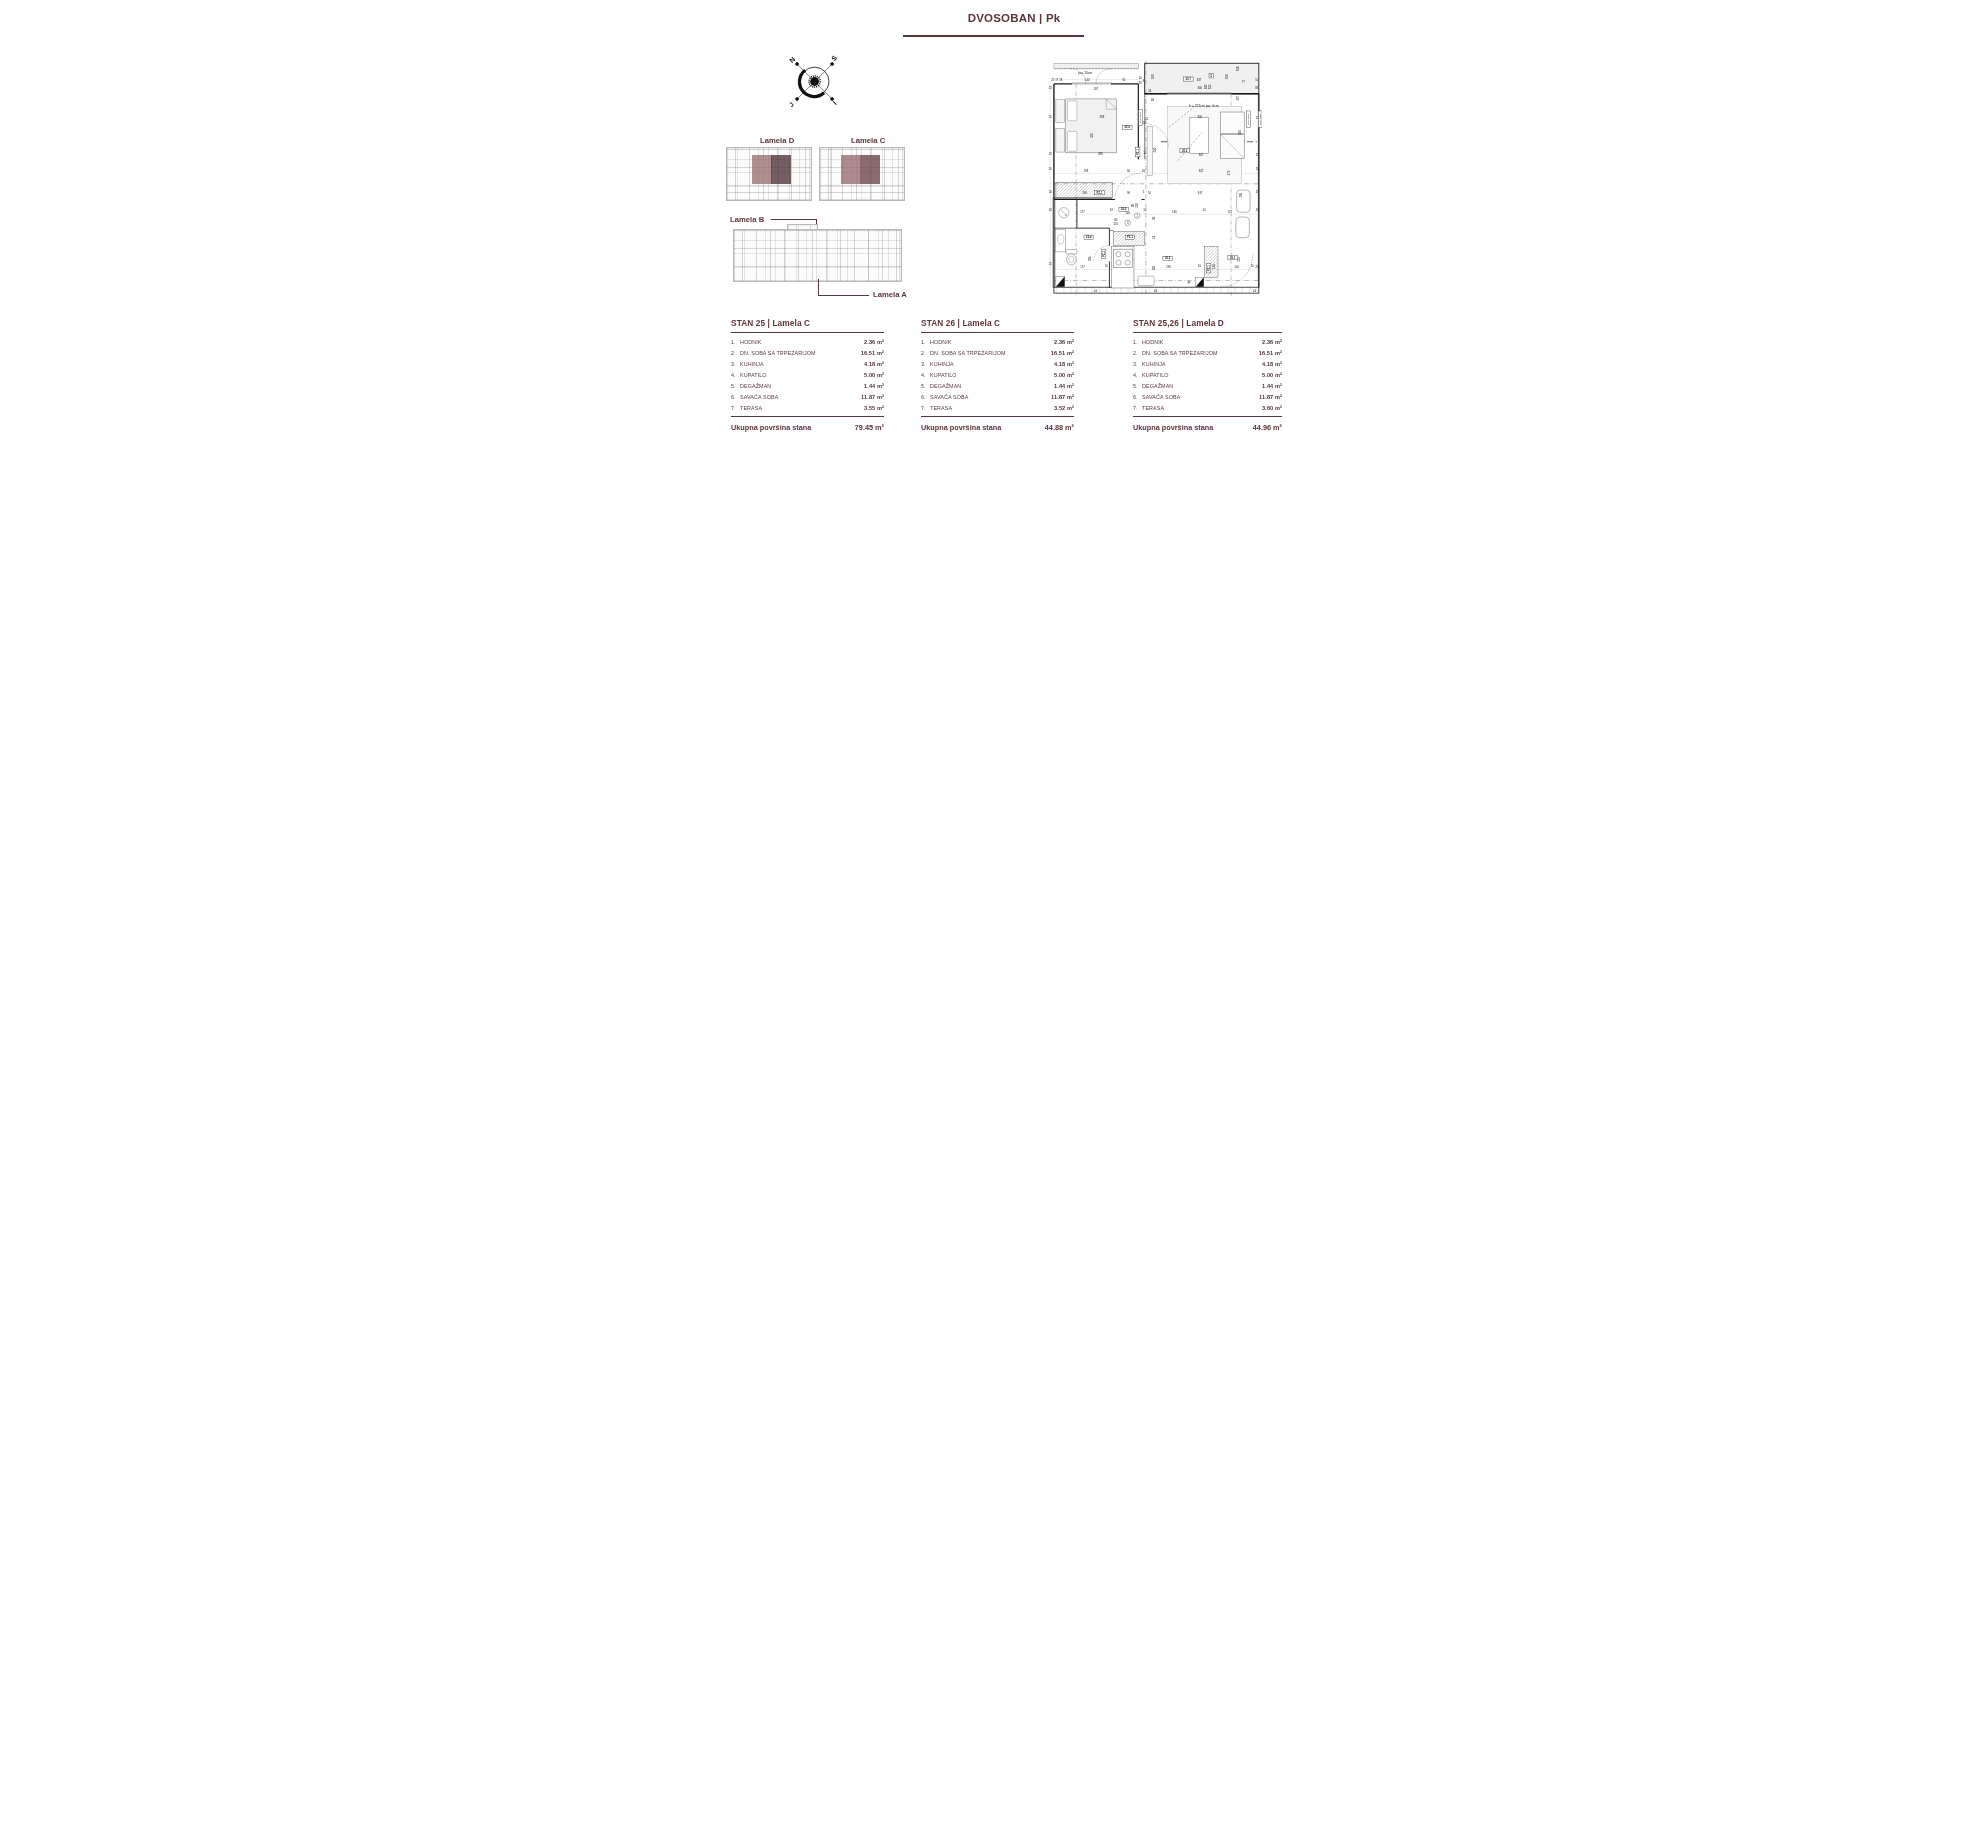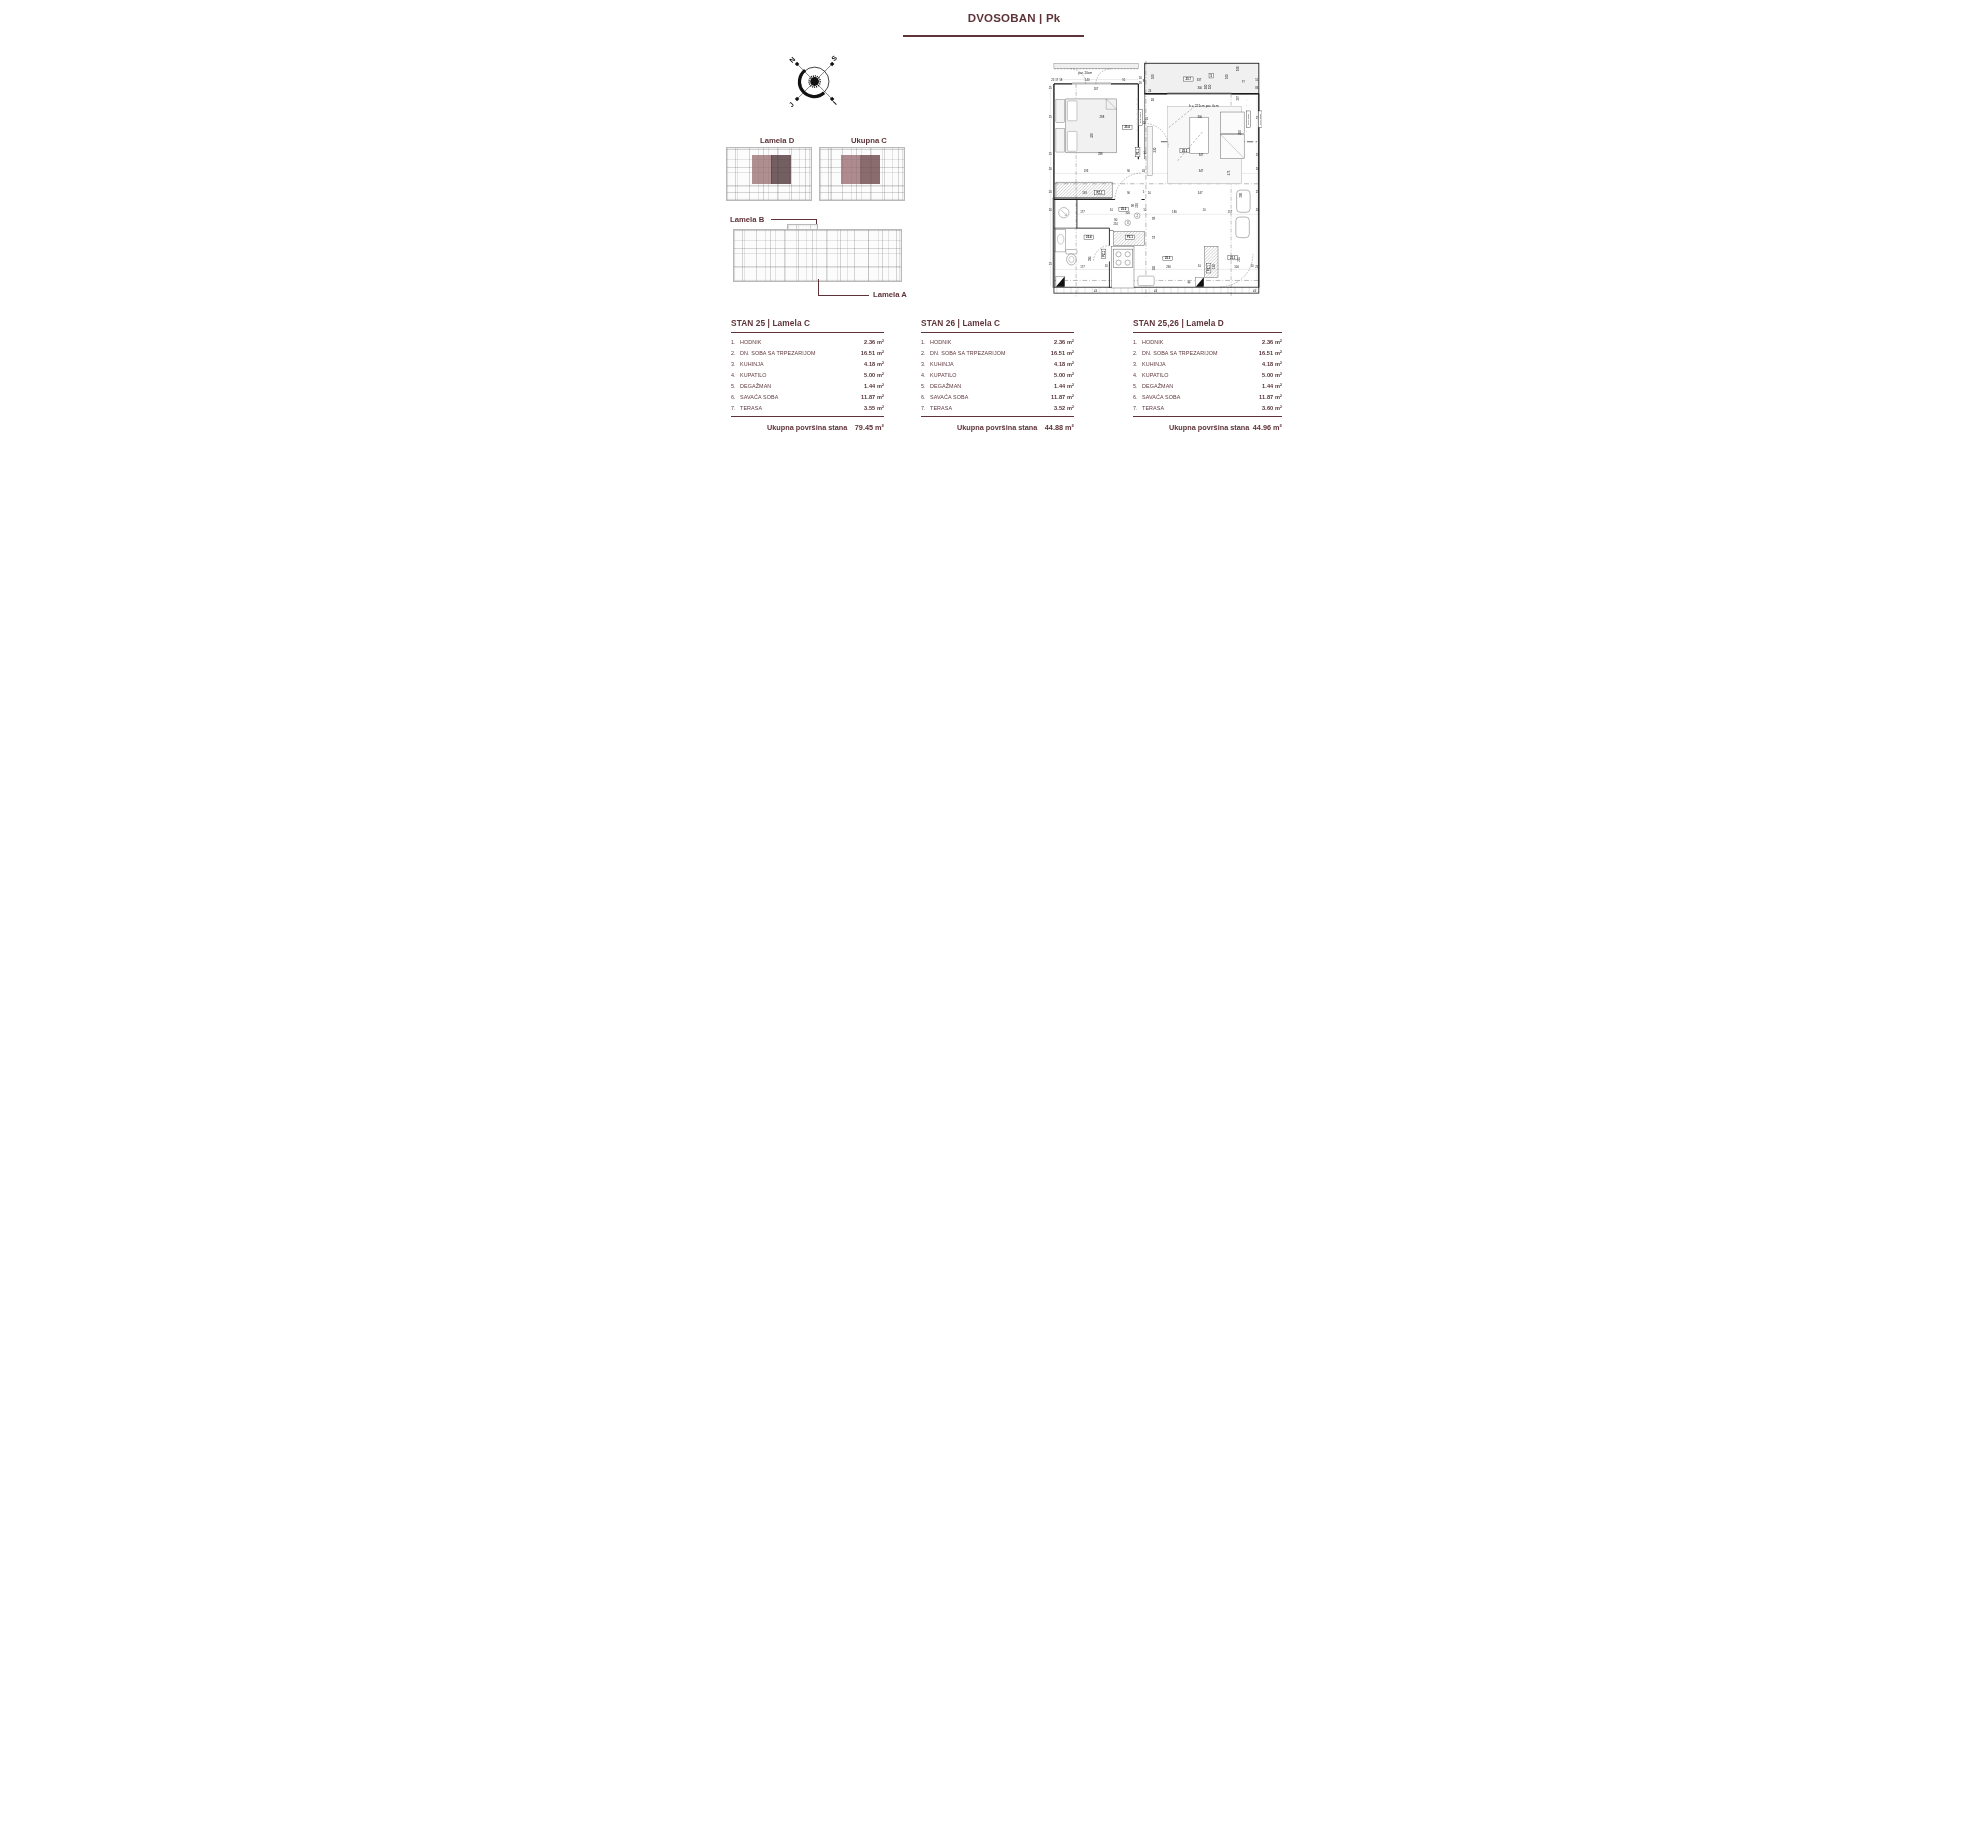--- a/index.html
+++ b/index.html
@@ -32,21 +32,21 @@
   .stan-table{position:absolute;width:153px;}
   #t1{left:50px;top:318px;} #t2{left:240px;top:318px;} #t3{left:452px;top:318px;width:149px;}
   .t-head{font-size:8.3px;font-weight:bold;color:var(--maroon);text-align:left;letter-spacing:0.1px;white-space:nowrap;}
   .t-rule{height:1.2px;background:var(--maroon);margin-top:3.6px;}
   .t-rows{margin-top:6px;}
   .t-row{display:flex;align-items:baseline;font-size:5.4px;color:#5d383d;margin-bottom:5px;letter-spacing:0.1px;}
   .t-row .num{width:9px;}
   .t-row .lbl{flex:1;}
   .t-row .val{font-weight:bold;font-size:5.6px;color:#532f34;white-space:nowrap;}
   .t-total{display:flex;align-items:baseline;margin-top:6px;font-weight:bold;color:var(--maroon);}
-  .t-total .lbl{flex:1;font-size:7.3px;margin-left:36px;}
+  .t-total .lbl{flex:1;font-size:7.3px;}
   .t-total .val{font-size:7.3px;white-space:nowrap;}
 </style>
 </head>
 <body>
 
 <div id="page">
 
   <div class="page-title">DVOSOBAN | Pk</div>
   <div class="title-rule"></div>
 
@@ -67,21 +67,21 @@
     </g>
     <g font-size="17" font-weight="bold" fill="#111" text-anchor="middle">
       <text transform="translate(22,34) rotate(-45)">N</text>
       <text transform="translate(127,30) rotate(-45)">S</text>
       <text transform="translate(20,146) rotate(-45)">J</text>
       <text transform="translate(129,142) rotate(-45)">I</text>
     </g>
   </svg>
 
   <div class="map-label" style="left:79px;top:136px;">Lamela D</div>
-  <div class="map-label" style="left:170px;top:136px;">Ukupna C</div>
+  <div class="map-label" style="left:170px;top:136px;">Lamela C</div>
 
   <div class="mini-map" id="map-d" style="left:45px;top:147px;width:84px;height:52px;">
     <div class="ov" id="ov-d1" style="left: 25px; top: 7.1px; width: 19.5px; height: 29px; background: rgba(154, 111, 114, 0.78);"></div>
     <div class="ov" id="ov-d2" style="left: 44px; top: 7.1px; width: 19.5px; height: 29px; background: rgba(84, 58, 62, 0.82);"></div>
   </div>
   <div class="mini-map" id="map-c" style="left:138px;top:147px;width:84px;height:52px;">
     <div class="ov" id="ov-c1" style="left: 20.6px; top: 7.1px; width: 19.5px; height: 29px; background: rgba(150, 106, 110, 0.78);"></div>
     <div class="ov" id="ov-c2" style="left: 40px; top: 7.1px; width: 19.5px; height: 29px; background: rgba(112, 74, 78, 0.82);"></div>
   </div>
 

